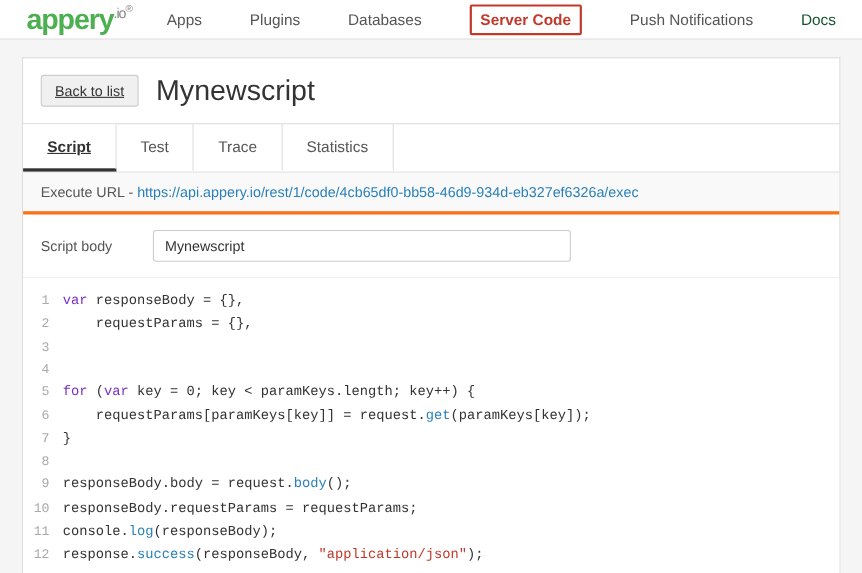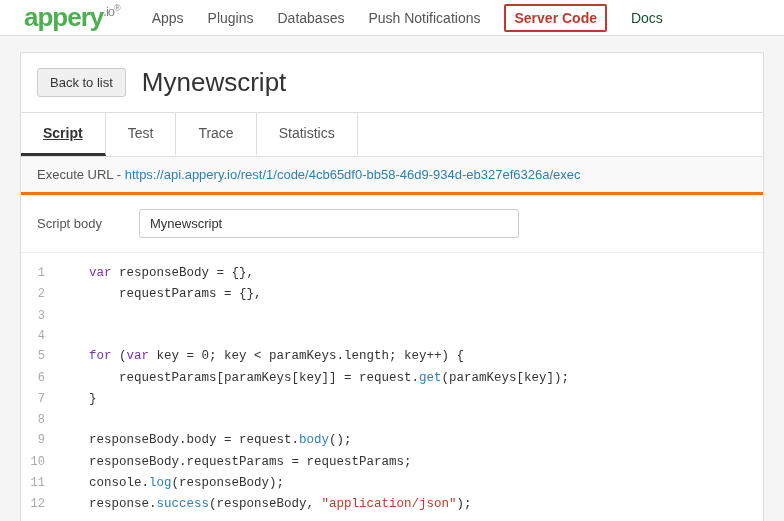--- a/index.html
+++ b/index.html
@@ -27,20 +27,21 @@
       color: #888;
       font-size: 13px;
       font-weight: normal;
       vertical-align: super;
     }
     .nav-links {
       display: flex;
       align-items: center;
       gap: 24px;
       flex: 1;
+      justify-content: space-between;
     }
     .nav-link {
       color: #555;
       text-decoration: none;
       font-size: 14px;
       padding: 4px 0;
       cursor: pointer;
     }
     .nav-link.active-nav {
       color: #c0392b;
@@ -68,20 +69,21 @@
     }
     .back-btn {
       border: 1px solid #ccc;
       background: #f0f0f0;
       padding: 6px 12px;
       border-radius: 3px;
       cursor: pointer;
       font-size: 13px;
       color: #333;
       white-space: nowrap;
+      text-decoration: underline;
     }
     .page-title {
       font-size: 26px;
       font-weight: normal;
       color: #333;
     }
 
     
     .tabs-bar {
       display: flex;
@@ -165,39 +167,38 @@
       color: #aaa;
       min-width: 28px;
       text-align: right;
       padding-right: 12px;
       user-select: none;
       font-size: 12px;
     }
     .line-code {
       color: #333;
       white-space: pre;
-      margin-left: 32px;
     }
     .kw { color: #7b2fbe; } 
     .str { color: #c0392b; } 
     .fn { color: #2980b9; }
   </style>
 </head>
 <body>
 
 <div class="topnav">
   <div class="logo">
     <span class="logo-text">appery<span>.io<sup style="font-size:9px;color:#888;">®</sup></span></span>
   </div>
   <nav class="nav-links">
     <a class="nav-link">Apps</a>
     <a class="nav-link">Plugins</a>
     <a class="nav-link">Databases</a>
+    <a class="nav-link active-nav">Server Code</a>
     <a class="nav-link">Push Notifications</a>
-    <a class="nav-link active-nav">Server Code</a>
     <a class="nav-link docs">Docs</a>
   </nav>
 </div>
 
 <div class="content-area">
 
   <div class="page-header">
     <button class="back-btn">Back to list</button>
     <h1 class="page-title">Mynewscript</h1>
   </div>

